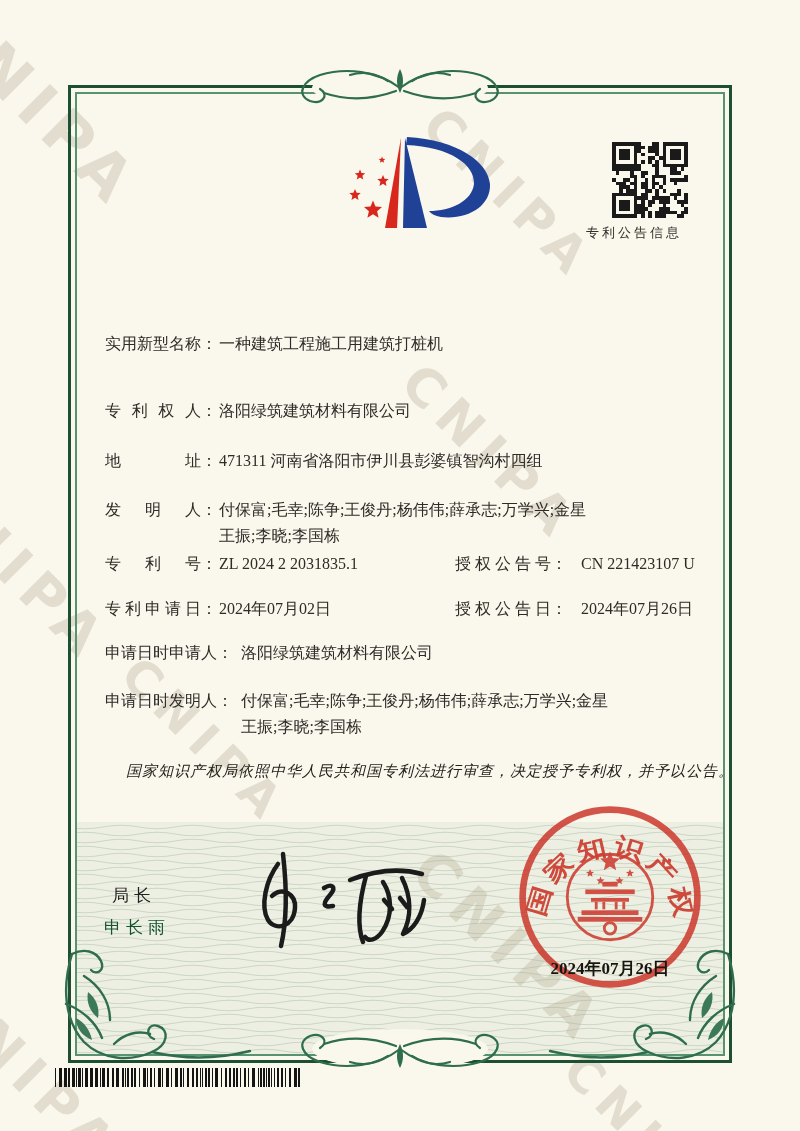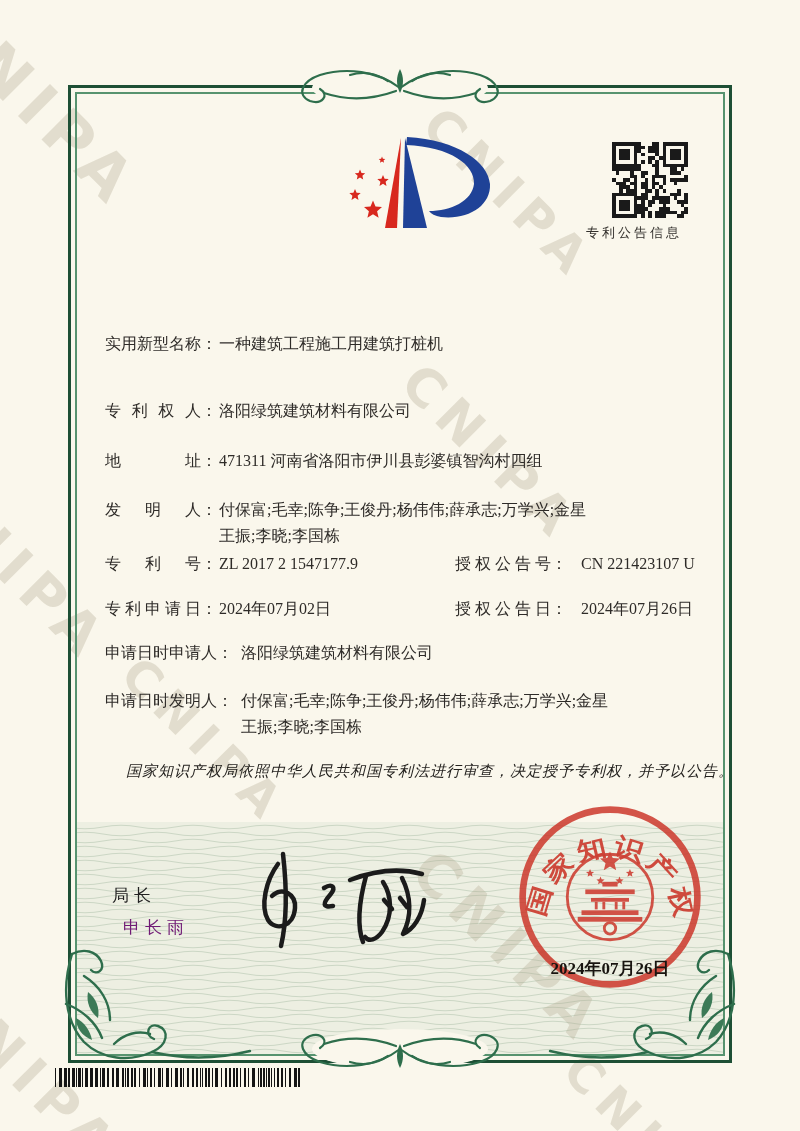--- a/index.html
+++ b/index.html
@@ -48,21 +48,21 @@
   .right{position:absolute;left:350px;top:0;display:flex;}
   .right .lbl{position:static;display:inline-block;width:96px;text-align-last:justify;}
   .right .colon{position:static;}
   .right .val{position:static;margin-left:14px;white-space:nowrap;}
 
   .declaration{position:absolute;z-index:5;left:78px;top:756px;width:704px;text-align:center;
       font-style:italic;font-size:15px;letter-spacing:1px;line-height:31px;color:#24221f;font-family:Liberation Serif, serif;}
   .declaration p{margin:0;}
 
   .director-title{position:absolute;z-index:5;left:112px;top:884px;font-size:17px;letter-spacing:5px;color:#222;}
-  .director-name{position:absolute;z-index:5;left:123px;top:916px;font-size:17px;letter-spacing:5px;color:#701a75;font-family:Liberation Mono, monospace;}
+  .director-name{position:absolute;z-index:5;left:104px;top:916px;font-size:17px;letter-spacing:5px;color:#14532d;font-family:Liberation Mono, monospace;}
   .signature{position:absolute;z-index:6;left:226px;top:850px;}
 
   .seal{position:absolute;z-index:6;left:515px;top:802px;opacity:0.93;}
   .seal-date{position:absolute;z-index:7;left:527px;top:957px;width:166px;text-align:center;
       font-size:17px;font-weight:600;color:#181410;}
 
   .page-info{position:absolute;z-index:5;left:0;right:0;top:1022px;text-align:center;
       font-size:14px;letter-spacing:1px;color:#33302c;}
 
   .barcode{position:absolute;z-index:5;left:55px;top:1068px;width:250px;height:19px;}
@@ -461,21 +461,21 @@
   <div class="row" style="top:497px;">
     <span class="lbl">发明人</span>
       <span class="colon">：</span>
     <span class="val">付保富;毛幸;陈争;王俊丹;杨伟伟;薛承志;万学兴;金星
 王振;李晓;李国栋</span>
   </div>
 
   <div class="row" style="top:551px;">
     <span class="lbl">专利号</span>
       <span class="colon">：</span>
-    <span class="val">ZL 2017 2 1547177.9</span>
+    <span class="val">ZL 2024 2 2031835.1</span>
     <span class="right">
       <span class="lbl">授权公告号</span>
         <span class="colon">：</span>
       <span class="val">CN 221423107 U</span>
     </span>
   </div>
 
   <div class="row" style="top:596px;">
     <span class="lbl">专利申请日</span>
       <span class="colon">：</span>

